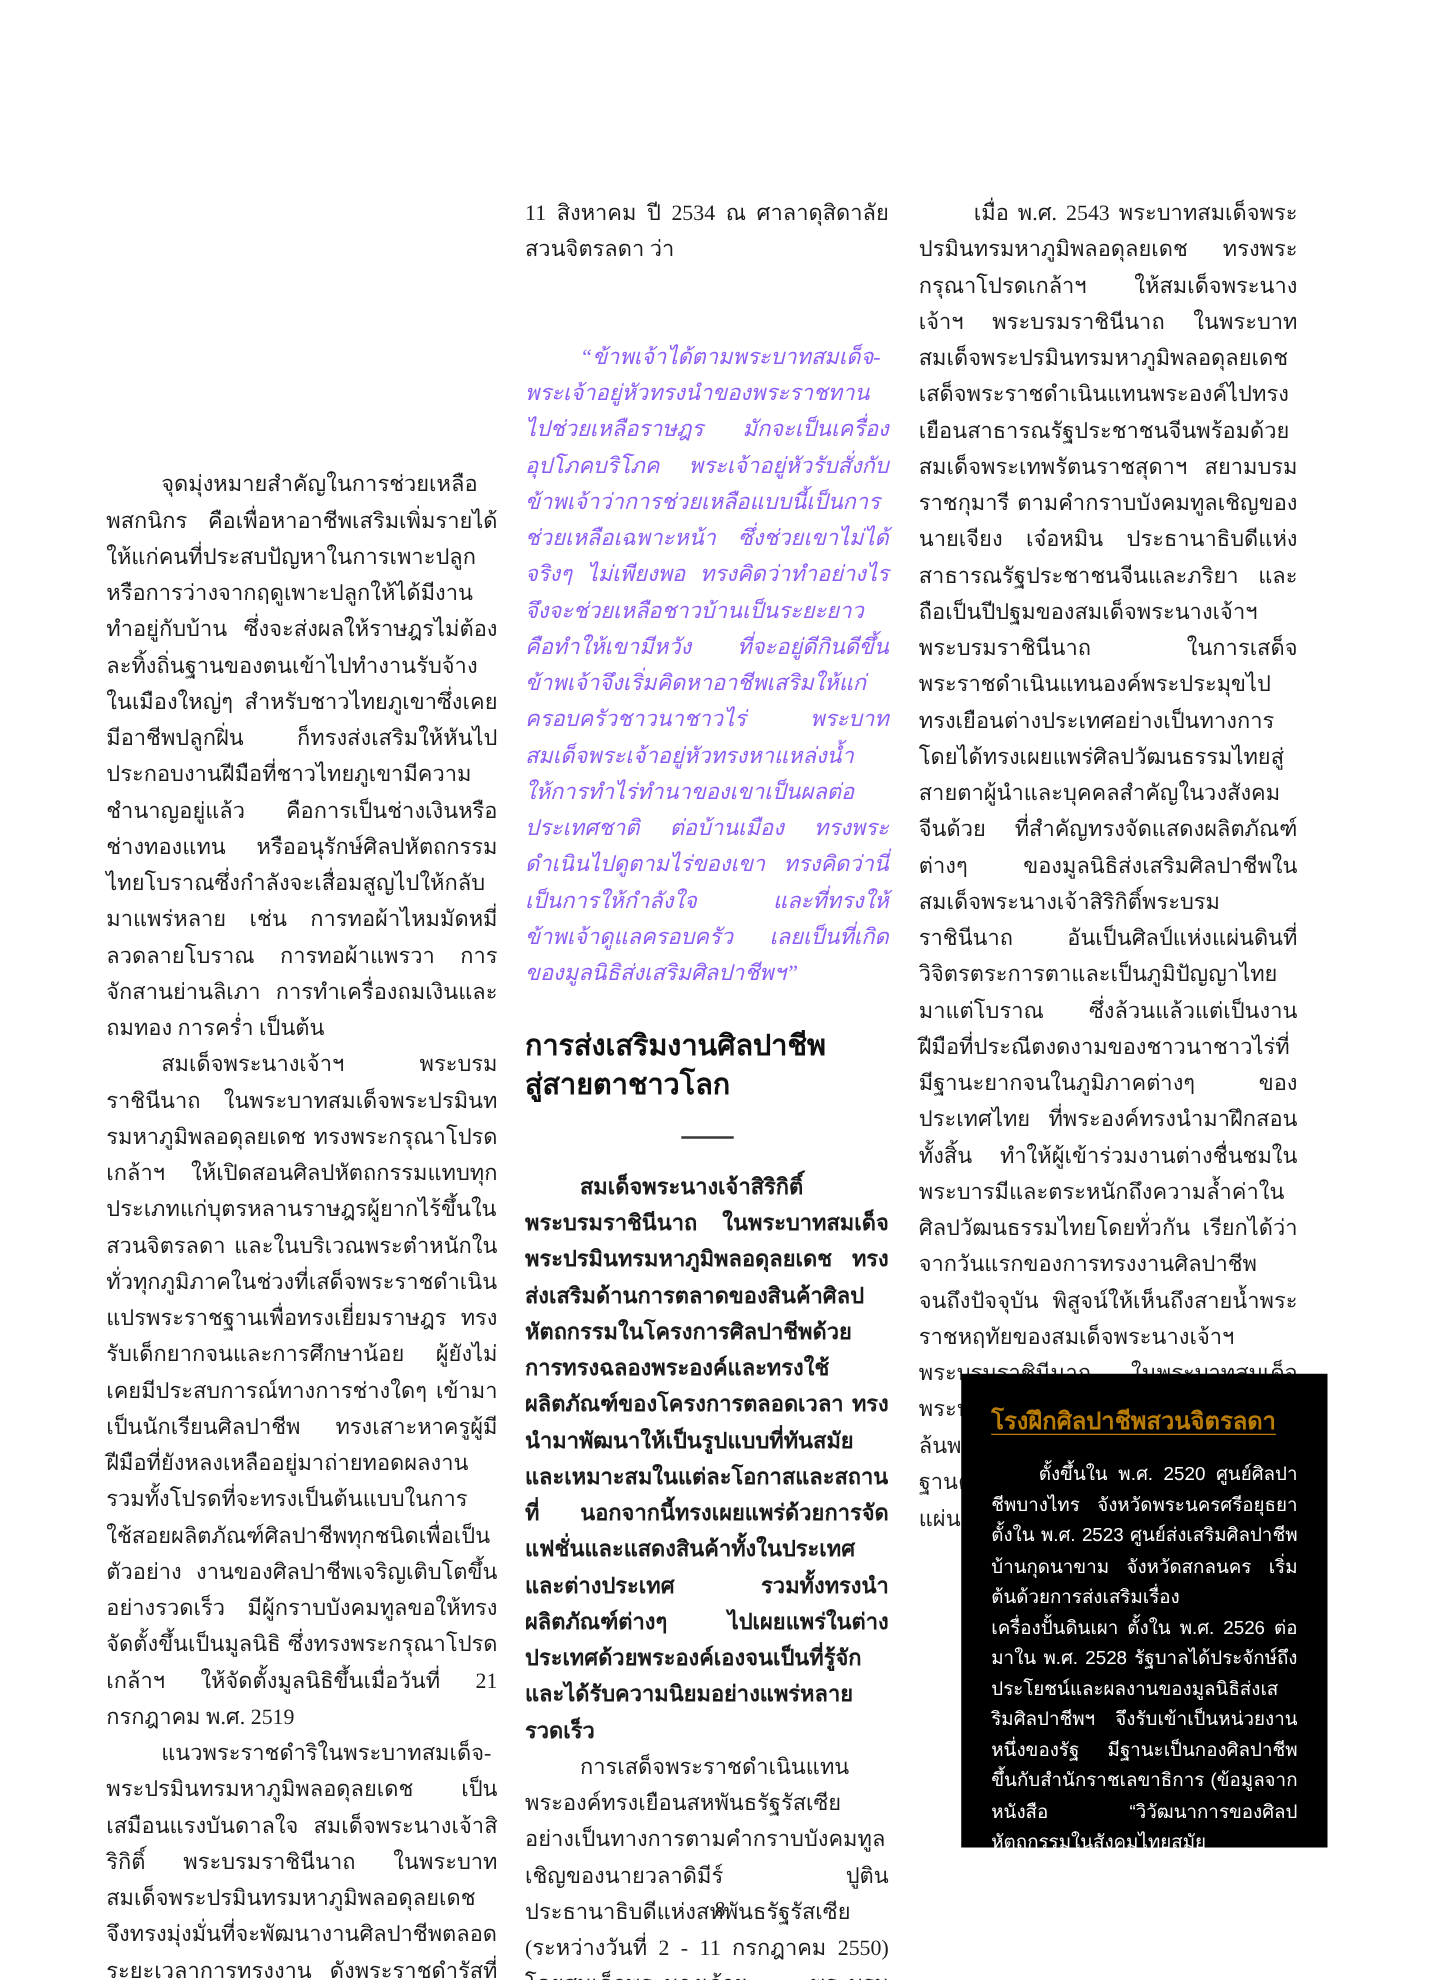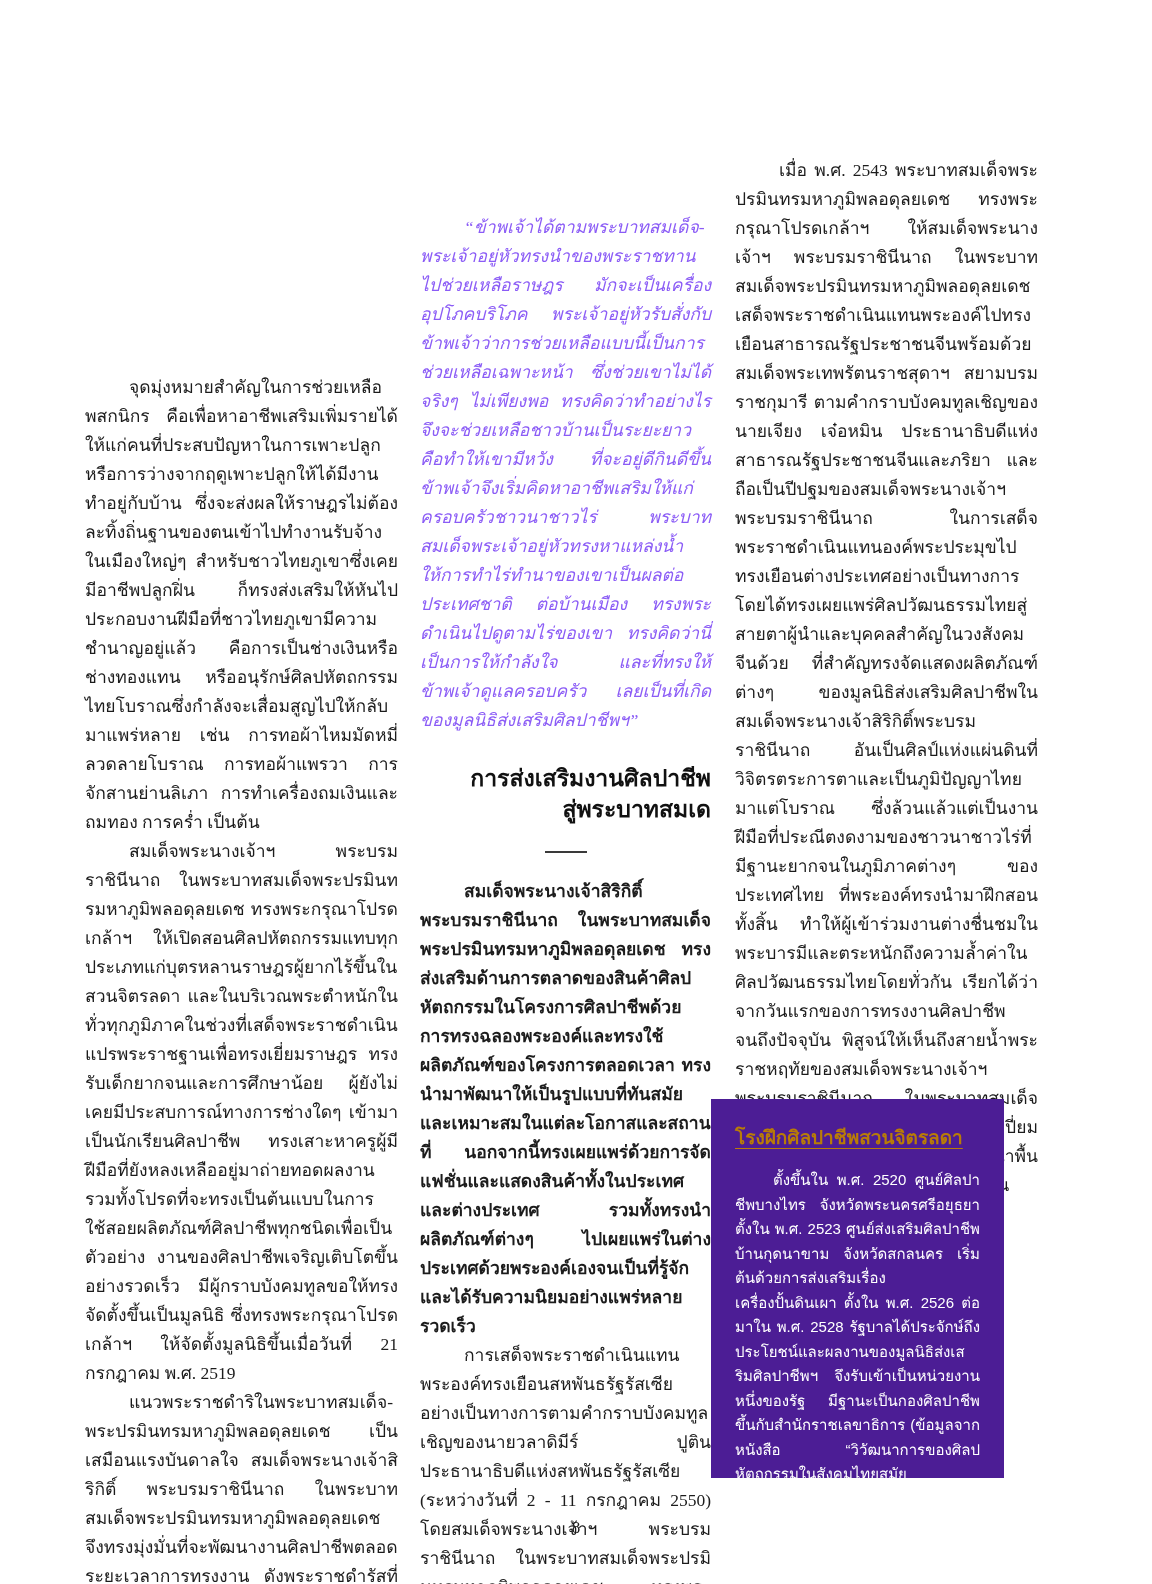--- a/index.html
+++ b/index.html
@@ -30,21 +30,21 @@
     .col-middle { left: 420px; top: 156px; width: 291px; }
     .col-right  { left: 735px; top: 156px; width: 303px; }
 
     .quote {
       margin-top: 57px !important;
       font-style: italic;
       color: #8b5cf6;
     }
     .section-heading {
       margin: 28px 0 0 0;
-      text-align: right;
+      text-align: left;
       font-family: "Liberation Sans", "DejaVu Sans", sans-serif;
       font-weight: bold;
       font-size: 23px;
       line-height: 31px;
       color: #111111;
       text-indent: 0;
     }
     .heading-rule {
       width: 42px;
       height: 0;
@@ -57,26 +57,26 @@
     .arrow {
       color: #b07f3a;
       font-style: normal;
       font-family: "DejaVu Sans", sans-serif;
       font-size: 20px;
       letter-spacing: 0;
     }
 
     .infobox {
       position: absolute;
-      left: 711px;
+      left: 769px;
       top: 1099px;
       width: 293px;
       height: 379px;
       box-sizing: border-box;
-      background: #4c1d95;
+      background: #000000;
       padding: 27px 24px 20px 24px;
       font-family: "Liberation Sans", "DejaVu Sans", sans-serif;
       text-align: justify;
     }
     .infobox-heading {
       margin: 0 0 18px 0;
       font-size: 19px;
       font-weight: bold;
       color: #b97c07;
       text-decoration: underline;
@@ -107,24 +107,25 @@
 
 <div class="page">
 
   <div class="col col-left">
     <p class="indent">จุดมุ่งหมายสำคัญในการช่วยเหลือพสกนิกร คือเพื่อหาอาชีพเสริมเพิ่มรายได้ให้แก่คนที่ประสบปัญหาในการเพาะปลูกหรือการว่างจากฤดูเพาะปลูกให้ได้มีงานทำอยู่กับบ้าน ซึ่งจะส่งผลให้ราษฎรไม่ต้องละทิ้งถิ่นฐานของตนเข้าไปทำงานรับจ้างในเมืองใหญ่ๆ สำหรับชาวไทยภูเขาซึ่งเคยมีอาชีพปลูกฝิ่น ก็ทรงส่งเสริมให้หันไปประกอบงานฝีมือที่ชาวไทยภูเขามีความชำนาญอยู่แล้ว คือการเป็นช่างเงินหรือช่างทองแทน หรืออนุรักษ์ศิลปหัตถกรรมไทยโบราณซึ่งกำลังจะเสื่อมสูญไปให้กลับมาแพร่หลาย เช่น การทอผ้าไหมมัดหมี่ลวดลายโบราณ การทอผ้าแพรวา การจักสานย่านลิเภา การทำเครื่องถมเงินและถมทอง การคร่ำ เป็นต้น</p>
     <p class="indent">สมเด็จพระนางเจ้าฯ พระบรมราชินีนาถ ในพระบาทสมเด็จพระปรมินทรมหาภูมิพล­อดุลยเดช ทรงพระกรุณาโปรดเกล้าฯ ให้เปิดสอนศิลปหัตถกรรมแทบทุกประเภทแก่บุตรหลานราษฎรผู้ยากไร้ขึ้นในสวนจิตรลดา และในบริเวณพระตำหนักในทั่วทุกภูมิภาคในช่วงที่เสด็จพระราชดำเนินแปรพระราชฐานเพื่อทรงเยี่ยมราษฎร ทรงรับเด็กยากจนและการศึกษาน้อย ผู้ยังไม่เคยมีประสบการณ์ทางการช่างใดๆ เข้ามาเป็นนักเรียนศิลปาชีพ ทรงเสาะหาครูผู้มีฝีมือที่ยังหลงเหลืออยู่มาถ่ายทอดผลงาน รวมทั้งโปรดที่จะทรงเป็นต้นแบบในการใช้สอยผลิตภัณฑ์ศิลปาชีพทุกชนิดเพื่อเป็นตัวอย่าง งานของศิลปาชีพเจริญเติบโตขึ้นอย่างรวดเร็ว มีผู้กราบบังคมทูลขอให้ทรงจัดตั้งขึ้นเป็นมูลนิธิ ซึ่งทรงพระกรุณาโปรดเกล้าฯ ให้จัดตั้งมูลนิธิขึ้นเมื่อวันที่ 21 กรกฎาคม พ.ศ. 2519</p>
     <p class="indent">แนวพระราชดำริในพระบาทสมเด็จ­พระปรมินทรมหาภูมิพลอดุลยเดช เป็นเสมือนแรงบันดาลใจ สมเด็จพระนางเจ้าสิริกิติ์ พระบรมราชินีนาถ ในพระบาทสมเด็จ­พระปรมินทรมหาภูมิพลอดุลยเดช จึงทรงมุ่งมั่นที่จะพัฒนางานศิลปาชีพตลอดระยะเวลาการทรงงาน ดังพระราชดำรัสที่ทรงพระราชทานแก่ผู้เข้าเฝ้าฯ ถวายพระพรชัยมงคล เมื่อวันที่</p>
   </div>
 
   <div class="col col-middle">
+    <p class="noindent">11 สิงหาคม ปี 2534 ณ ศาลาดุสิดาลัย สวนจิตรลดา ว่า</p>
     <p class="quote indent">“ข้าพเจ้าได้ตามพระบาทสมเด็จ­พระเจ้าอยู่หัวทรงนำของพระราชทานไปช่วยเหลือราษฎร มักจะเป็นเครื่องอุปโภคบริโภค พระเจ้าอยู่หัวรับสั่งกับข้าพเจ้าว่าการช่วยเหลือแบบนี้เป็นการช่วยเหลือเฉพาะหน้า ซึ่งช่วยเขาไม่ได้จริงๆ ไม่เพียงพอ ทรงคิดว่าทำอย่างไรจึงจะช่วยเหลือชาวบ้านเป็นระยะยาว คือทำให้เขามีหวัง ที่จะอยู่ดีกินดีขึ้น ข้าพเจ้าจึงเริ่มคิดหาอาชีพเสริมให้แก่ครอบครัวชาวนาชาวไร่ พระบาทสมเด็จ­พระเจ้าอยู่หัวทรงหาแหล่งน้ำ ให้การทำไร่ทำนาของเขาเป็นผลต่อประเทศชาติ ต่อบ้านเมือง ทรงพระดำเนินไปดูตามไร่ของเขา ทรงคิดว่านี่เป็นการให้กำลังใจ และที่ทรงให้ข้าพเจ้าดูแลครอบครัว เลยเป็นที่เกิดของมูลนิธิส่งเสริมศิลปาชีพฯ”</p>
     <h2 class="section-heading">
       <span>การส่งเสริมงานศิลปาชีพ</span><br>
-      <span>สู่พระบาทสมเด</span>
+      <span>สู่สายตาชาวโลก</span>
     </h2>
     <hr class="heading-rule">
     <p class="indent after-rule">สมเด็จพระนางเจ้าสิริกิติ์ พระบรม­ราชินีนาถ ในพระบาทสมเด็จพระปรมินทร­มหาภูมิพลอดุลยเดช ทรงส่งเสริมด้านการตลาดของสินค้าศิลปหัตถกรรมในโครงการศิลปาชีพด้วยการทรงฉลองพระองค์และทรงใช้ผลิตภัณฑ์ของโครงการตลอดเวลา ทรงนำมาพัฒนาให้เป็นรูปแบบที่ทันสมัยและเหมาะสมในแต่ละโอกาสและสถานที่ นอกจากนี้ทรงเผยแพร่ด้วยการจัดแฟชั่นและแสดงสินค้าทั้งในประเทศและต่างประเทศ รวมทั้งทรงนำผลิตภัณฑ์ต่างๆ ไปเผยแพร่ในต่างประเทศด้วยพระองค์เองจนเป็นที่รู้จักและได้รับความนิยมอย่างแพร่หลายรวดเร็ว</p>
     <p class="indent">การเสด็จพระราชดำเนินแทนพระองค์ทรงเยือนสหพันธรัฐรัสเซียอย่างเป็นทางการตามคำกราบบังคมทูลเชิญของนายวลาดิมีร์ ปูติน ประธานาธิบดีแห่งสหพันธรัฐรัสเซีย (ระหว่างวันที่ 2 - 11 กรกฎาคม 2550) โดยสมเด็จพระนางเจ้าฯ พระบรมราชินีนาถ ในพระบาทสมเด็จพระปรมินทรมหาภูมิพล­อดุลยเดช ทรงพระกรุณาโปรดเกล้าฯ ให้มีการจัดแสดงผลิตภัณฑ์ของมูลนิธิส่งเสริม­ศิลปาชีพในสมเด็จพระนางเจ้าสิริกิติ์ พระบรม­ราชินีนาถ ณ พระราชวังเครมลิน เพื่อเผยแพร่ศิลปหัตถกรรมและวัฒนธรรมของไทย</p>
   </div>
 
   <div class="col col-right">
     <p class="indent">
       <span>เมื่อ พ.ศ. 2543 พระบาทสมเด็จ­พระปรมินทรมหาภูมิพลอดุลยเดช ทรงพระกรุณาโปรดเกล้าฯ ให้สมเด็จพระนางเจ้าฯ พระบรมราชินีนาถ ในพระบาทสมเด็จ­พระปรมินทรมหาภูมิพลอดุลยเดช เสด็จพระราชดำเนินแทนพระองค์ไปทรงเยือนสาธารณรัฐประชาชนจีนพร้อมด้วยสมเด็จ­พระเทพรัตนราชสุดาฯ สยามบรมราชกุมารี ตามคำกราบบังคมทูลเชิญของนายเจียง เจ๋อหมิน ประธานาธิบดีแห่งสาธารณรัฐ­ประชาชนจีนและภริยา และถือเป็นปีปฐมของสมเด็จพระนางเจ้าฯ พระบรมราชินีนาถ ในการเสด็จพระราชดำเนินแทนองค์พระประมุขไปทรงเยือนต่างประเทศอย่างเป็นทางการ โดยได้ทรงเผยแพร่ศิลปวัฒนธรรมไทยสู่สายตาผู้นำและบุคคลสำคัญในวงสังคมจีนด้วย ที่สำคัญทรงจัดแสดงผลิตภัณฑ์ต่างๆ ของมูลนิธิส่งเสริมศิลปาชีพในสมเด็จพระนางเจ้าสิริกิติ์­พระบรมราชินีนาถ อันเป็นศิลป์แห่งแผ่นดินที่วิจิตรตระการตาและเป็นภูมิปัญญาไทยมาแต่โบราณ ซึ่งล้วนแล้วแต่เป็นงานฝีมือที่ประณีตงดงามของชาวนาชาวไร่ที่มีฐานะยากจนในภูมิภาคต่างๆ ของประเทศไทย ที่พระองค์ทรงนำมาฝึกสอนทั้งสิ้น ทำให้ผู้เข้าร่วมงานต่างชื่นชมในพระบารมีและตระหนักถึงความล้ำค่าในศิลปวัฒนธรรมไทยโดยทั่วกัน เรียกได้ว่าจากวันแรกของการทรงงานศิลปาชีพจนถึงปัจจุบัน พิสูจน์ให้เห็นถึงสายน้ำพระราชหฤทัยของสมเด็จพระนางเจ้าฯ พระบรมราชินีนาถ ในพระบาทสมเด็จพระปรมินทรมหาภูมิพล­อดุลยเดช ที่เปี่ยมล้นพระเมตตา และทรงมุ่งมั่นพัฒนาพื้นฐานความเป็นอยู่ที่ดีให้กับพสกนิกรในแผ่นดินไทยตลอดมา </span><span class="arrow">→</span>
     </p>

